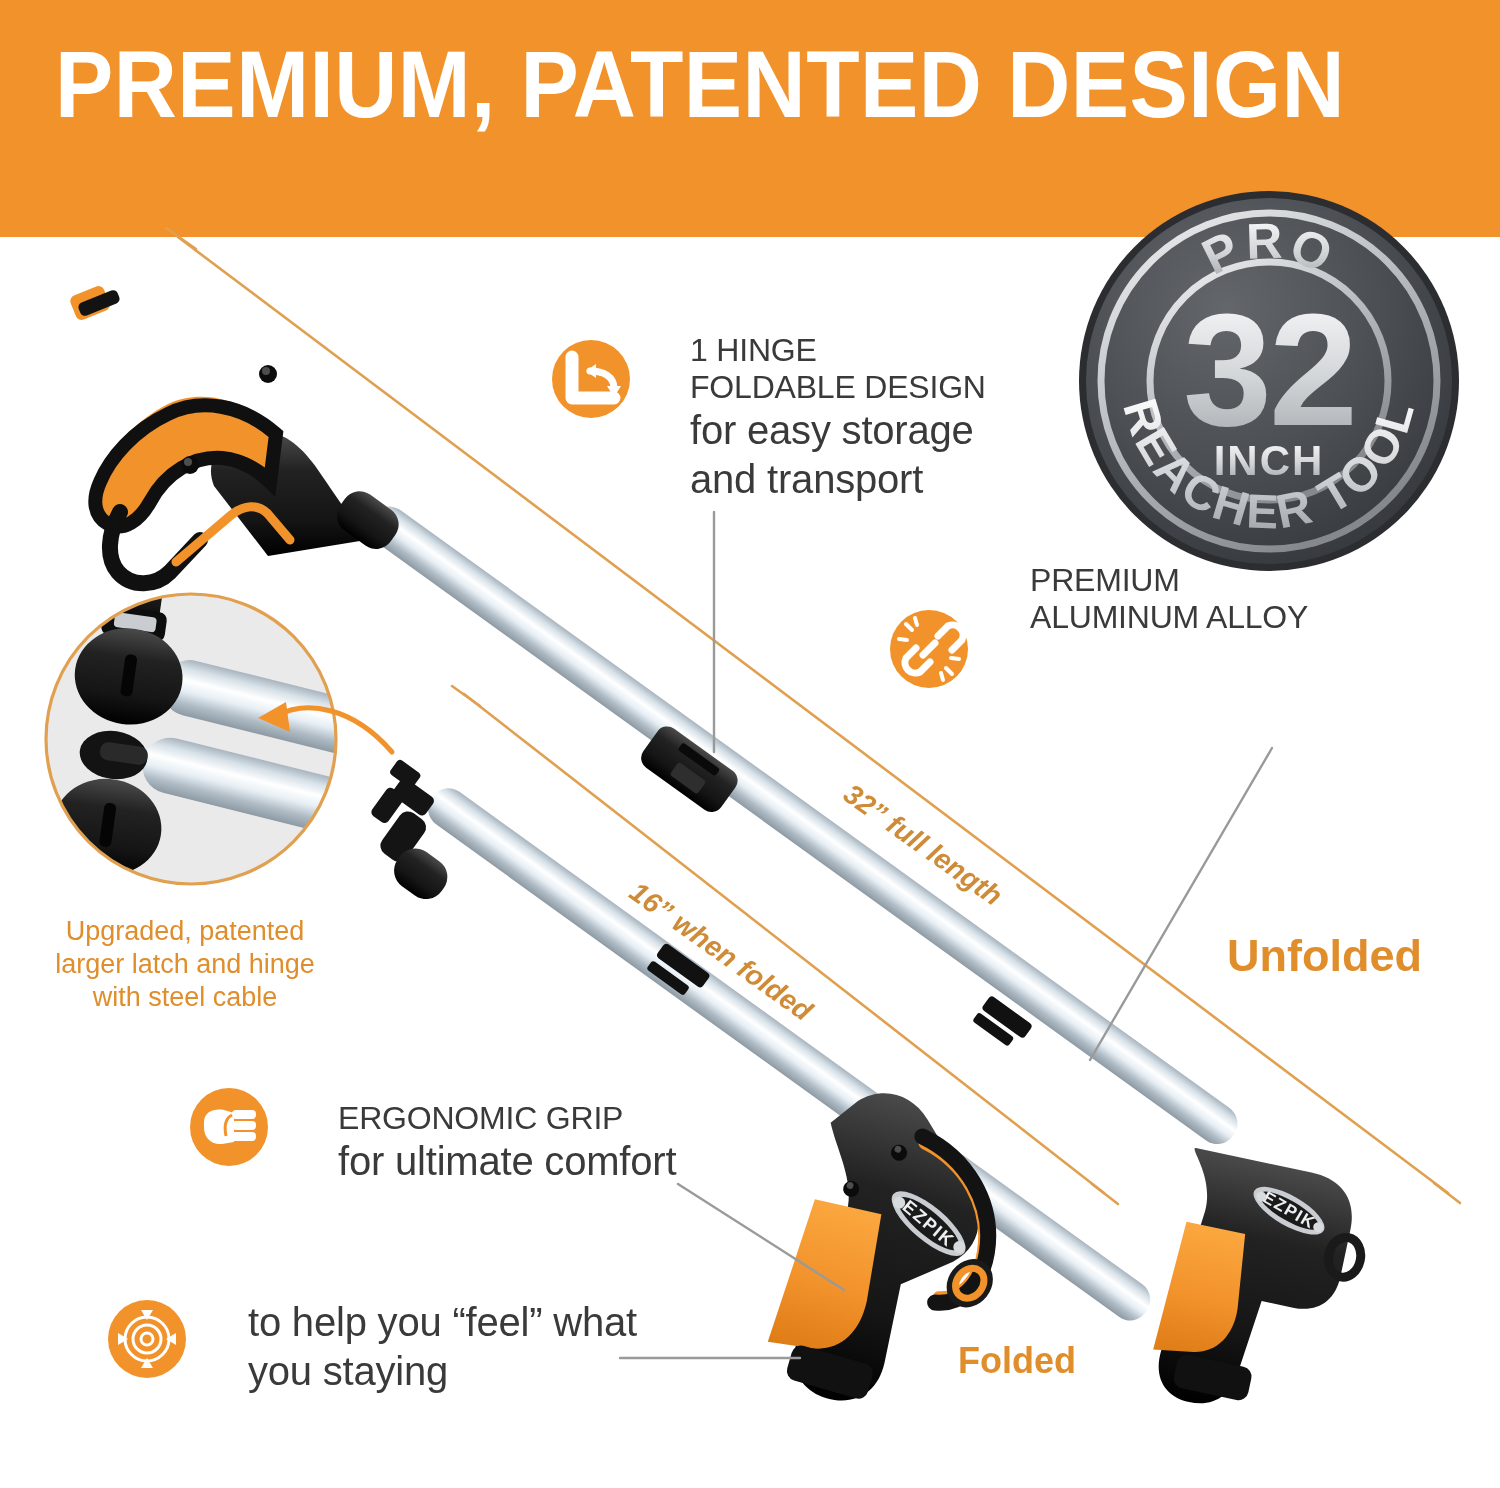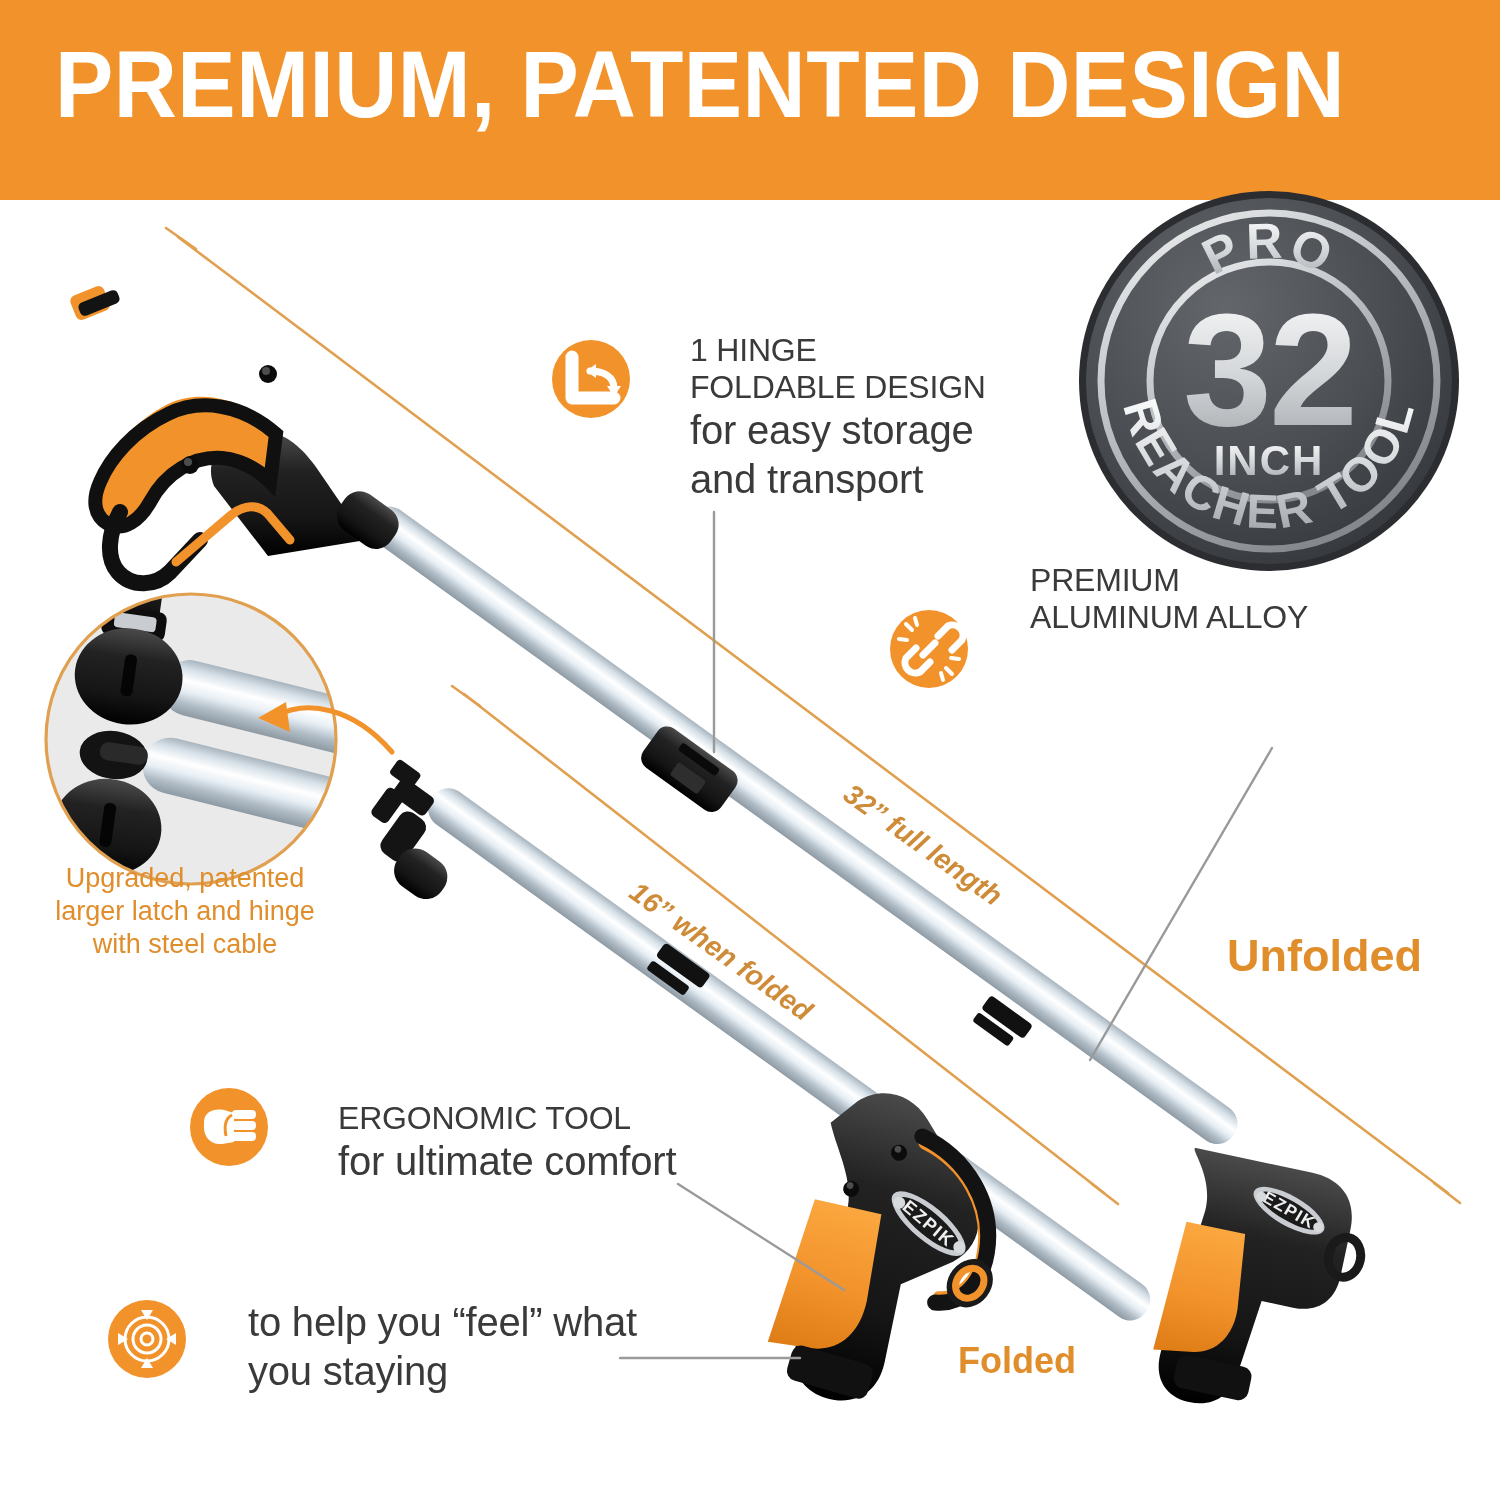--- a/index.html
+++ b/index.html
@@ -1,39 +1,39 @@
 <!DOCTYPE html>
 <html><head>
 <meta charset="utf-8">
 <style>
   html,body{margin:0;padding:0;background:#fff;}
   body{width:1500px;height:1488px;position:relative;overflow:hidden;
        font-family:"Liberation Sans","DejaVu Sans",sans-serif;}
 
   
-  #banner{position:absolute;left:0;top:0;width:1500px;height:200px;background:#F2922B;}
+  #banner{position:absolute;left:0;top:0;width:1500px;height:237px;background:#F2922B;}
   #banner-title{position:absolute;left:55px;top:38px;color:#fff;font-weight:700;
       font-size:94px;letter-spacing:0.5px;line-height:1;white-space:nowrap;
       transform:scaleX(0.93);transform-origin:left top;}
 
   
   .callout{position:absolute;}
   .ctext{position:absolute;color:#3A3A3A;}
   .ctitle{font-weight:400;font-size:32px;line-height:1.16;letter-spacing:-0.2px;white-space:pre;}
   .csub{font-weight:400;font-size:40px;line-height:1.22;letter-spacing:-0.2px;white-space:pre;}
 
   #co-hinge{left:552px;top:340px;}
   #co-hinge .ctext{left:138px;top:-8px;}
   #co-alloy{left:890px;top:610px;}
   #co-alloy .ctext{left:140px;top:-48px;}
   #co-grip{left:190px;top:1088px;}
   #co-grip .ctext{left:148px;top:12px;}
   #co-trigger{left:108px;top:1300px;}
   #co-trigger .ctext{left:140px;top:-2px;}
-  #detail-caption{position:absolute;left:20px;top:862px;width:330px;text-align:center;
+  #detail-caption{position:absolute;left:20px;top:915px;width:330px;text-align:center;
       color:#E08D2B;font-size:27px;line-height:1.22;font-weight:400;}
 
   
   .olabel{position:absolute;color:#E08D2B;font-weight:700;white-space:nowrap;}
   #label-unfolded{left:1227px;top:930px;font-size:45px;}
   #label-folded{left:958px;top:1340px;font-size:36px;}
   .dimlabel{position:absolute;color:#CE8B38;font-weight:700;font-style:italic;
       font-size:28px;white-space:nowrap;}
   #dim-32{left:856px;top:778px;transform:rotate(35.5deg);transform-origin:left top;}
   #dim-16{left:642px;top:876px;transform:rotate(35.5deg);transform-origin:left top;}
@@ -297,21 +297,21 @@
 
 <div class="callout" id="co-alloy">
   <div class="ctext">
     <div class="ctitle">PREMIUM
 ALUMINUM ALLOY</div>
   </div>
 </div>
 
 <div class="callout" id="co-grip">
   <div class="ctext">
-    <div class="ctitle">ERGONOMIC TOOL</div>
+    <div class="ctitle">ERGONOMIC GRIP</div>
     <div class="csub">for ultimate comfort</div>
   </div>
 </div>
 
 <div class="callout" id="co-trigger">
   <div class="ctext">
     <div class="csub">to help you “feel” what
 you staying</div>
   </div>
 </div>

